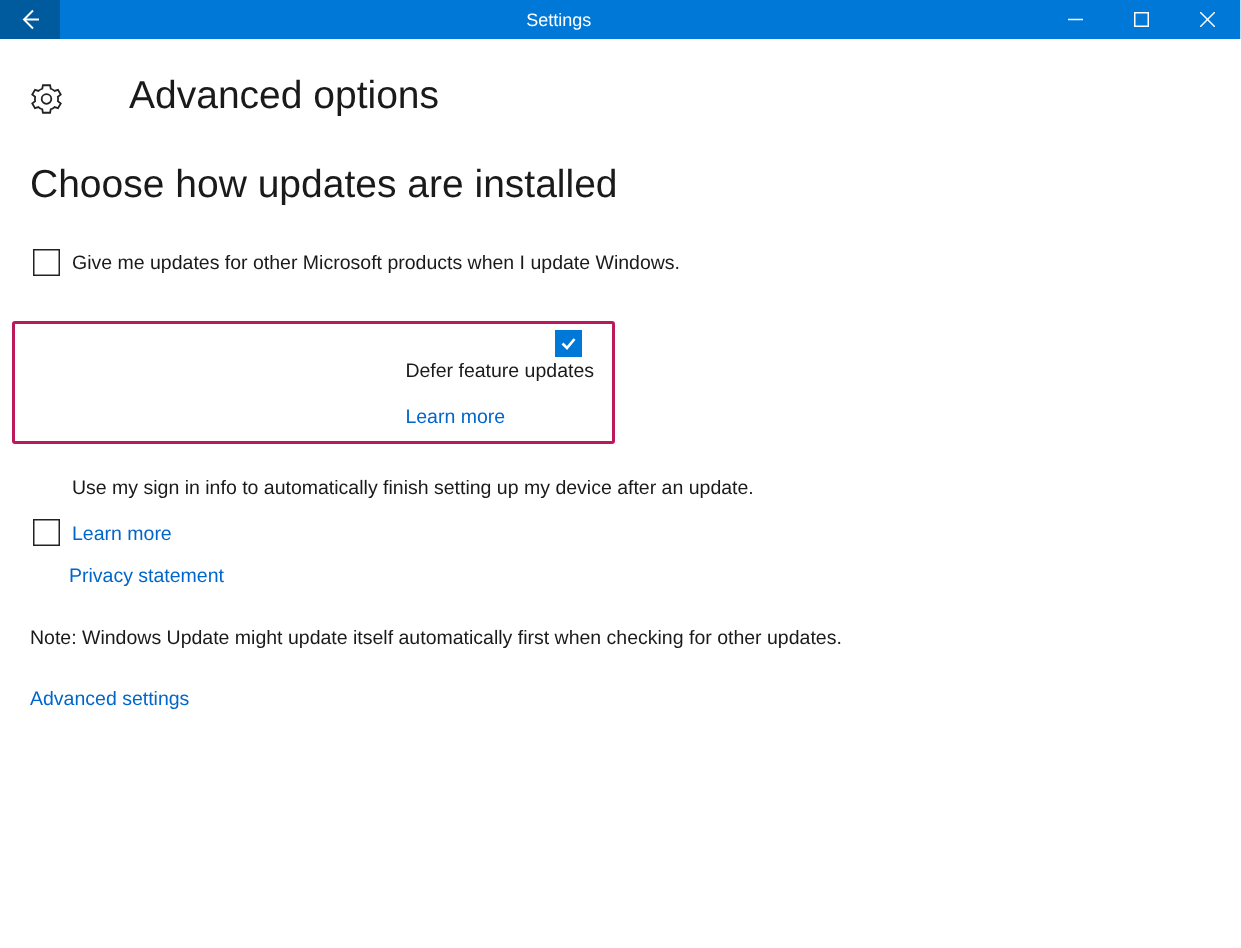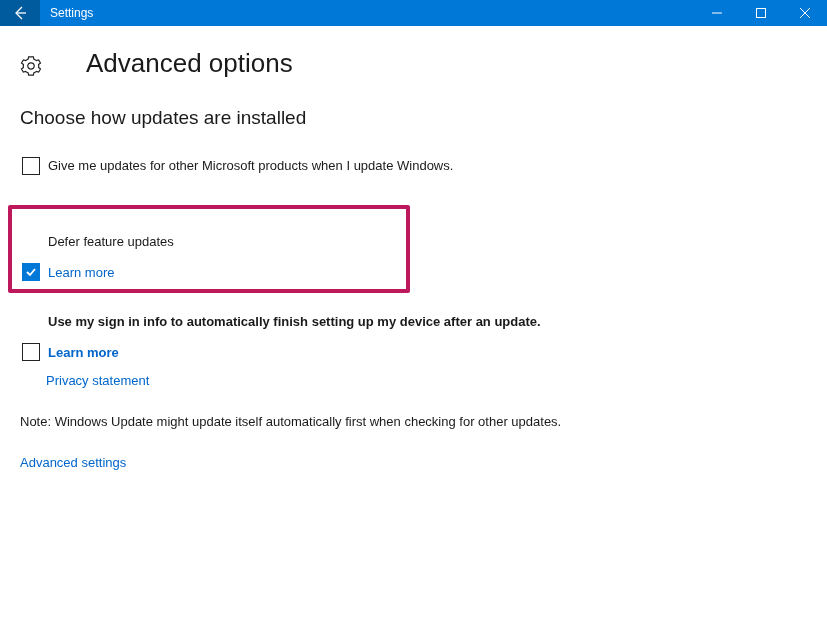--- a/index.html
+++ b/index.html
@@ -28,20 +28,21 @@
       height: 26px;
       display: flex;
       align-items: center;
       justify-content: center;
       background: #005a9e;
     }
     .titlebar .back-btn svg { width: 16px; height: 16px; }
     .titlebar .title-text {
       padding-left: 10px;
       flex: 1;
+      text-align: center;
     }
     .titlebar .window-controls {
       display: flex;
       height: 100%;
     }
     .titlebar .win-btn {
       width: 44px;
       height: 26px;
       display: flex;
       align-items: center;
@@ -62,39 +63,40 @@
       margin-right: 14px;
       margin-top: 4px;
     }
     .page-header h1 {
       font-size: 26px;
       font-weight: 400;
       color: #1a1a1a;
       margin-left: 30px;
     }
     .section-heading {
-      font-size: 19px;
+      font-size: 26px;
       font-weight: 400;
       color: #1a1a1a;
       margin-bottom: 22px;
     }
     .option-row {
       display: flex;
       align-items: flex-end;
       margin-bottom: 24px;
       padding: 6px 2px;
     }
     .option-row.highlighted {
-      border: 4px solid #be185d;
+      border: 2px solid #be185d;
       margin-left: -12px;
       margin-right: 0;
-      padding: 24px 12px 8px 10px;
+      padding: 4px 12px 8px 10px;
       width: 402px;
       border-radius: 2px;
       margin-bottom: 14px;
+      flex-direction: column;
     }
     .checkbox {
       width: 18px;
       height: 18px;
       border: 1.5px solid #222;
       margin-right: 8px;
       flex-shrink: 0;
       display: flex;
       align-items: center;
       justify-content: center;
@@ -193,21 +195,21 @@
       <svg viewBox="0 0 12 12">
         <path d="M2 6 L5 9 L10 3" stroke="#fff" stroke-width="1.8" fill="none"></path>
       </svg>
     </div>
     <div class="option-text">
       <span>Defer feature updates</span>
       <a class="link link-hover">Learn more</a>
     </div>
   </div>
 
-  <div class="option-row" style="margin-bottom:14px;font-weight:bold;">
+  <div class="option-row" style="margin-bottom:14px;">
     <div class="checkbox"></div>
     <div class="option-text">
       <span>Use my sign in info to automatically finish setting up my device after an update.</span>
       <a class="link link-hover">Learn more</a>
     </div>
   </div>
 
   <a class="privacy-stmt link-hover">Privacy statement</a>
 
 

